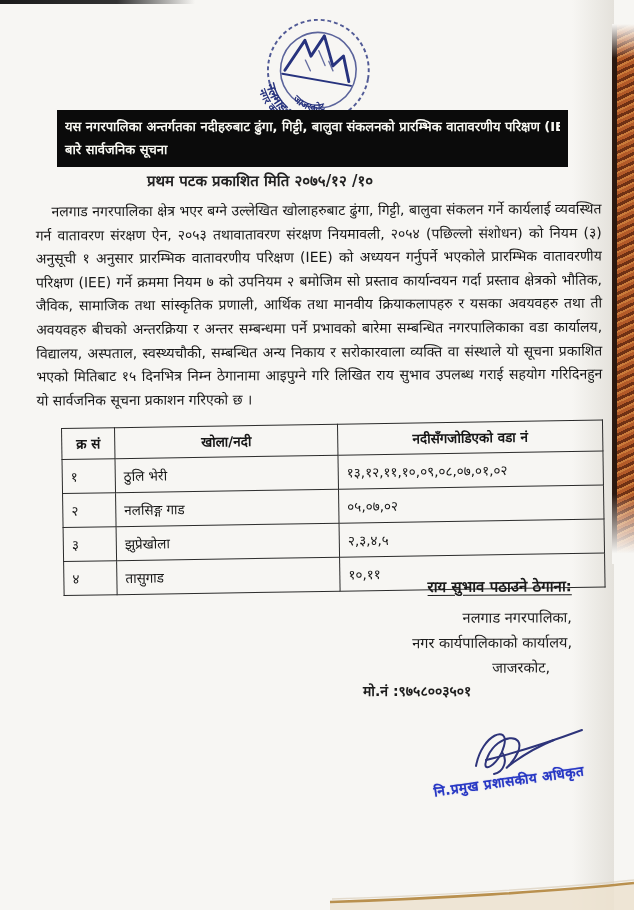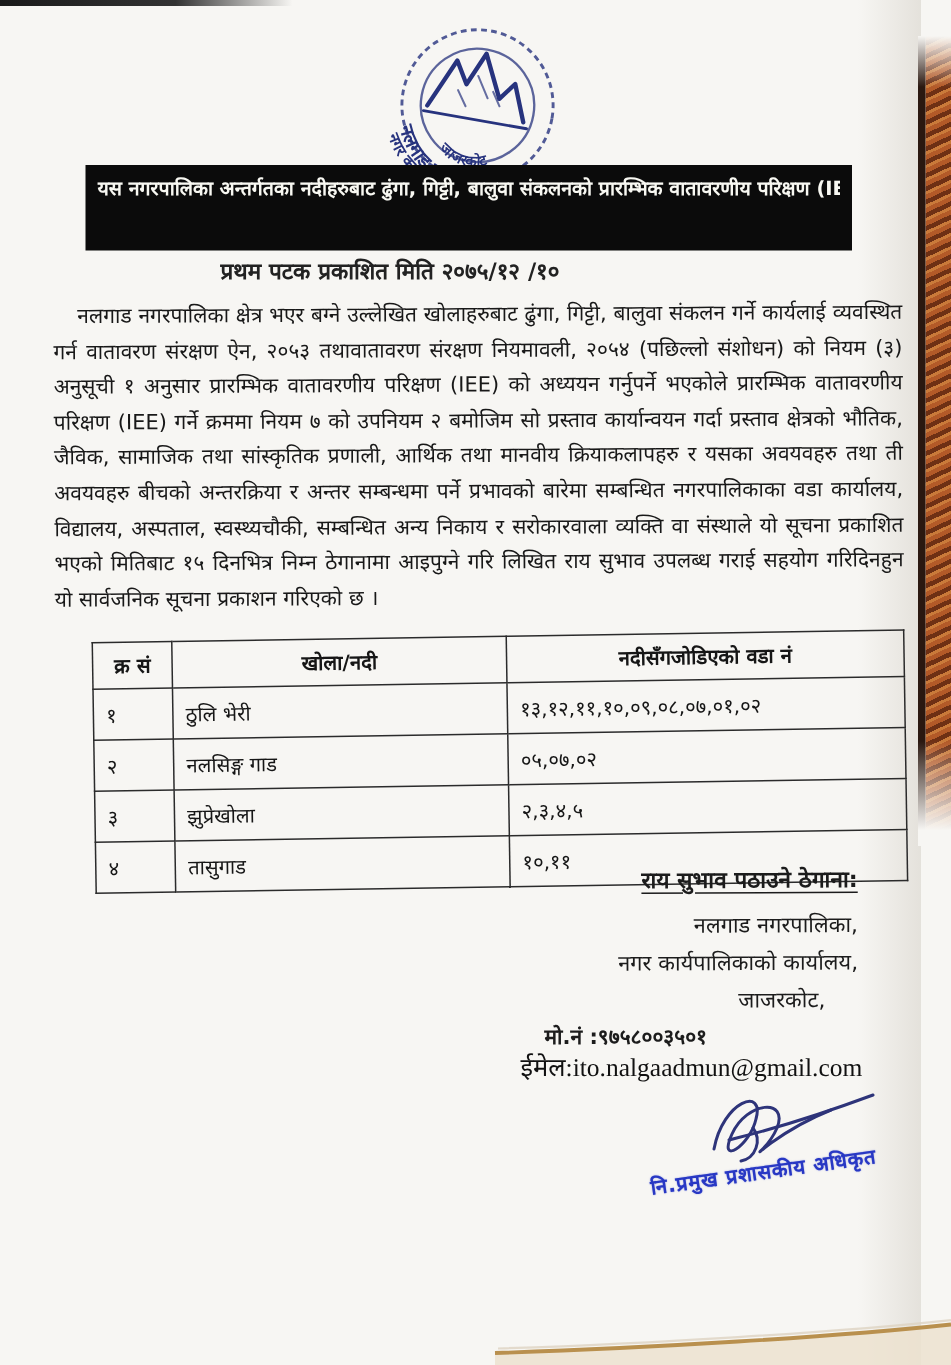--- a/index.html
+++ b/index.html
@@ -104,20 +104,21 @@
         <textPath href="#arc-office" startOffset="16%">नगर कार्यपालिकाको कार्यालय</textPath>
       </text>
       <text font-size="10" font-weight="bold" fill="#27337e">
         <textPath href="#arc-district" startOffset="26%">जाजरकोट</textPath>
       </text>
     </g>
   </svg>
 
   <div class="banner">
     <div class="l1">यस नगरपालिका अन्तर्गतका नदीहरुबाट ढुंगा, गिट्टी, बालुवा संकलनको प्रारम्भिक वातावरणीय परिक्षण (IEE) गर्ने</div>
+    <div class="l2">बारे सार्वजनिक सूचना</div>
   </div>
 
   <div class="heading">प्रथम पटक प्रकाशित मिति २०७५/१२ /१०</div>
 
   <div class="body-par">नलगाड नगरपालिका क्षेत्र भएर बग्ने उल्लेखित खोलाहरुबाट ढुंगा, गिट्टी, बालुवा संकलन गर्ने कार्यलाई व्यवस्थित गर्न वातावरण संरक्षण ऐन, २०५३ तथावातावरण संरक्षण नियमावली, २०५४ (पछिल्लो संशोधन) को नियम (३) अनुसूची १ अनुसार प्रारम्भिक वातावरणीय परिक्षण (IEE) को अध्ययन गर्नुपर्ने भएकोले प्रारम्भिक वातावरणीय परिक्षण (IEE) गर्ने क्रममा नियम ७ को उपनियम २ बमोजिम सो प्रस्ताव कार्यान्वयन गर्दा प्रस्ताव क्षेत्रको भौतिक, जैविक, सामाजिक तथा सांस्कृतिक प्रणाली, आर्थिक तथा मानवीय क्रियाकलापहरु र यसका अवयवहरु तथा ती अवयवहरु बीचको अन्तरक्रिया र अन्तर सम्बन्धमा पर्ने प्रभावको बारेमा सम्बन्धित नगरपालिकाका वडा कार्यालय, विद्यालय, अस्पताल, स्वस्थ्यचौकी, सम्बन्धित अन्य निकाय र सरोकारवाला व्यक्ति वा संस्थाले यो सूचना प्रकाशित भएको मितिबाट १५ दिनभित्र निम्न ठेगानामा आइपुग्ने गरि लिखित राय सुभाव उपलब्ध गराई सहयोग गरिदिनहुन यो सार्वजनिक सूचना प्रकाशन गरिएको छ ।</div>
 
   <div class="tbl-wrap">
     <table>
       <tbody>
           <tr>
@@ -149,21 +150,20 @@
       </table>
   </div>
 
   <div class="addr">
     <div class="title">राय सुभाव पठाउने ठेगाना:</div>
     <div class="line">नलगाड नगरपालिका,</div>
     <div class="line">नगर कार्यपालिकाको कार्यालय,</div>
     <div class="line last">जाजरकोट,</div>
   </div>
   <div class="phone">मो.नं :९७५८००३५०१</div>
-  <div class="email">ईमेल:ito.nalgaadmun@gmail.com</div>
 
   <svg class="sig-scribble" viewBox="0 0 130 62">
     <g fill="none" stroke="#1d2470" stroke-width="2" stroke-linecap="round" opacity="0.92">
       <path d="M18 44 C24 12 52 2 46 24 C42 42 20 56 30 34 C40 12 68 10 60 30 C54 44 40 52 56 40 C70 30 86 22 96 18"></path>
       <path d="M28 38 C44 34 70 28 124 8"></path>
       <path d="M44 30 C50 38 46 50 36 52"></path>
     </g>
   </svg>
   <div class="stamp-text">नि.प्रमुख प्रशासकीय अधिकृत</div>
 

